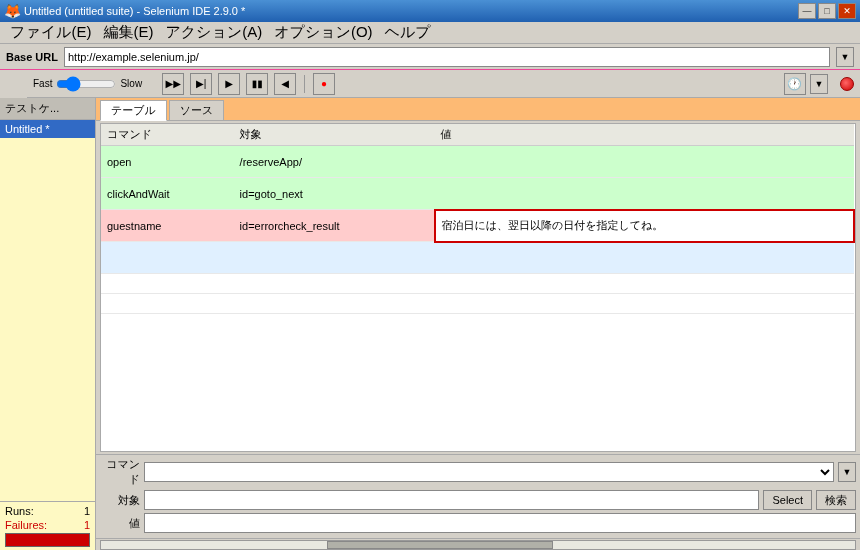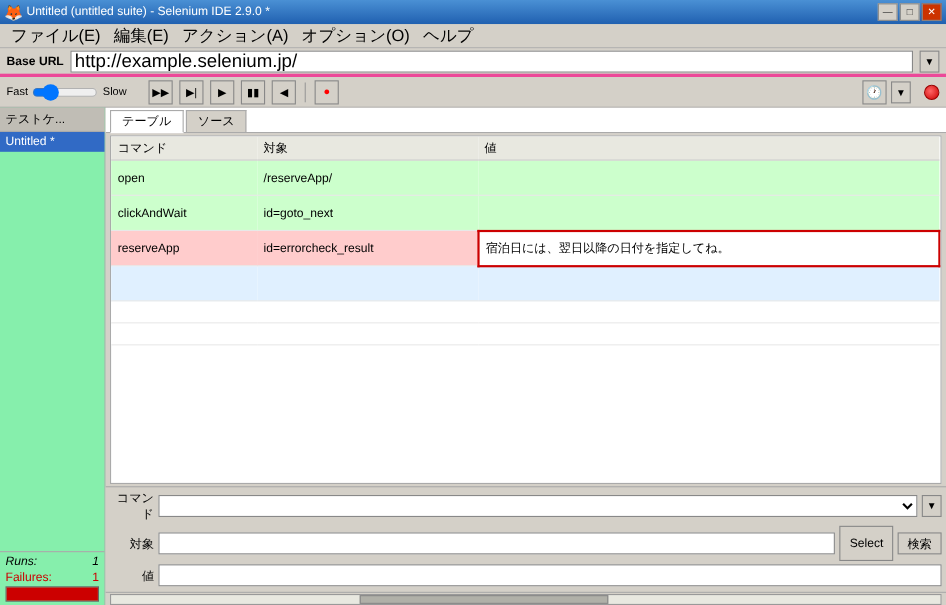--- a/index.html
+++ b/index.html
@@ -71,33 +71,33 @@
     }
 
     
     .url-bar {
       background: #d4d0c8;
       height: 26px;
       display: flex;
       align-items: center;
       padding: 0 6px;
       gap: 6px;
-      border-bottom: 3px solid #ec4899;
+      border-bottom: 1px solid #ec4899;
     }
     .url-label {
       font-size: 11px;
       font-weight: bold;
       white-space: nowrap;
     }
     .url-input {
       flex: 1;
       height: 20px;
       border: 1px solid #888;
       padding: 1px 3px;
-      font-size: 17px;
+      font-size: 11px;
       background: white;
     }
     .url-dropdown-btn {
       width: 18px;
       height: 20px;
       background: #d4d0c8;
       border: 1px solid #888;
       cursor: pointer;
       display: flex;
       align-items: center;
@@ -107,20 +107,21 @@
 
     
     .speed-bar {
       background: #d4d0c8;
       height: 28px;
       display: flex;
       align-items: center;
       padding: 0 6px;
       gap: 6px;
       border-bottom: 1px solid #aaa;
+      margin-left: 27px;
     }
     .speed-labels {
       display: flex;
       gap: 4px;
       font-size: 10px;
     }
     .speed-slider {
       width: 60px;
       height: 12px;
     }
@@ -168,21 +169,21 @@
 
     
     .main-content {
       display: flex;
       height: calc(550px - 22px - 22px - 26px - 28px);
     }
 
     
     .sidebar {
       width: 96px;
-      background: #86efac;
+      background: #fef9c3;
       border-right: 1px solid #aaa;
       display: flex;
       flex-direction: column;
     }
     .sidebar-header {
       background: #c0bdb5;
       padding: 3px 5px;
       font-size: 11px;
       border-bottom: 1px solid #aaa;
       height: 22px;
@@ -202,21 +203,21 @@
       margin-top: auto;
       border-top: 1px solid #aaa;
       padding: 3px 5px;
     }
     .run-info {
       font-size: 11px;
       display: flex;
       justify-content: space-between;
       margin-bottom: 2px;
     }
-    .run-count { color: #000; font-style: italic; }
+    .run-count { color: #000; }
     .fail-count { color: #cc0000; }
     .progress-bar-container {
       width: 100%;
       height: 14px;
       background: #888;
       border: 1px solid #666;
     }
     .progress-bar-fill {
       height: 100%;
       background: #cc0000;
@@ -226,21 +227,21 @@
     .right-panel {
       flex: 1;
       display: flex;
       flex-direction: column;
       background: #d4d0c8;
     }
 
     
     .tabs-row {
       display: flex;
-      background: #ffffff;
+      background: #fdba74;
       border-bottom: 1px solid #aaa;
       padding: 2px 4px 0;
     }
     .tab {
       padding: 2px 10px;
       font-size: 11px;
       cursor: pointer;
       border: 1px solid #aaa;
       border-bottom: none;
       background: #d4d0c8;
@@ -330,21 +331,21 @@
       height: 20px;
       background: #d4d0c8;
       border: 1px solid #888;
       cursor: pointer;
       display: flex;
       align-items: center;
       justify-content: center;
       font-size: 9px;
     }
     .select-btn {
-      height: 32px;
+      height: 20px;
       padding: 0 8px;
       background: #d4d0c8;
       border: 1px solid #888;
       cursor: pointer;
       font-size: 11px;
     }
     .search-btn {
       height: 20px;
       padding: 0 8px;
       background: #d4d0c8;
@@ -488,21 +489,21 @@
           </tr>
 
 
           <tr class="row-green">
             <td>clickAndWait</td>
             <td>id=goto_next</td>
             <td></td>
           </tr>
 
           <tr class="row-red">
-            <td style="background:#ffcccc;">reserveApp</td>
+            <td style="background:#ffcccc;">guestname</td>
             <td style="background:#ffcccc;">id=errorcheck_result</td>
             <td class="cell-red-border">宿泊日には、翌日以降の日付を指定してね。</td>
           </tr>
 
           <tr class="row-blue">
             <td></td>
             <td></td>
             <td></td>
           </tr>
 

